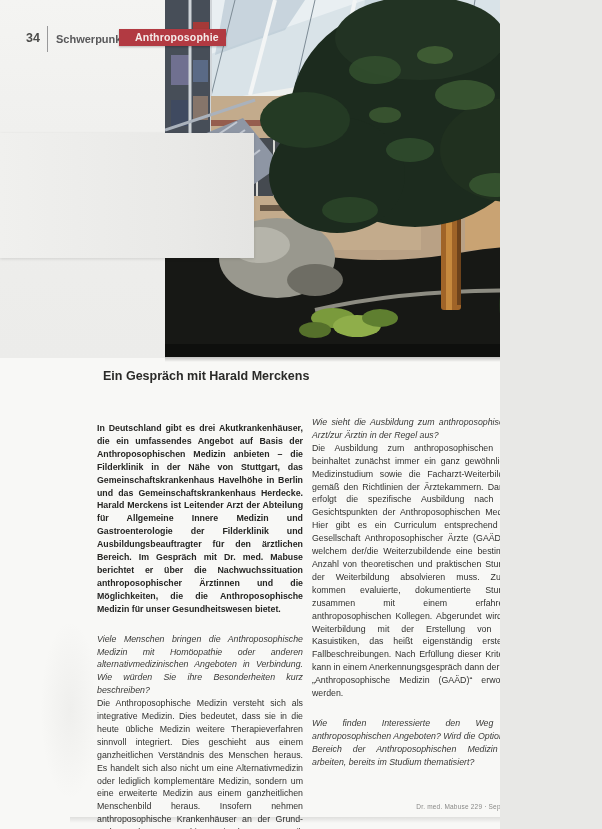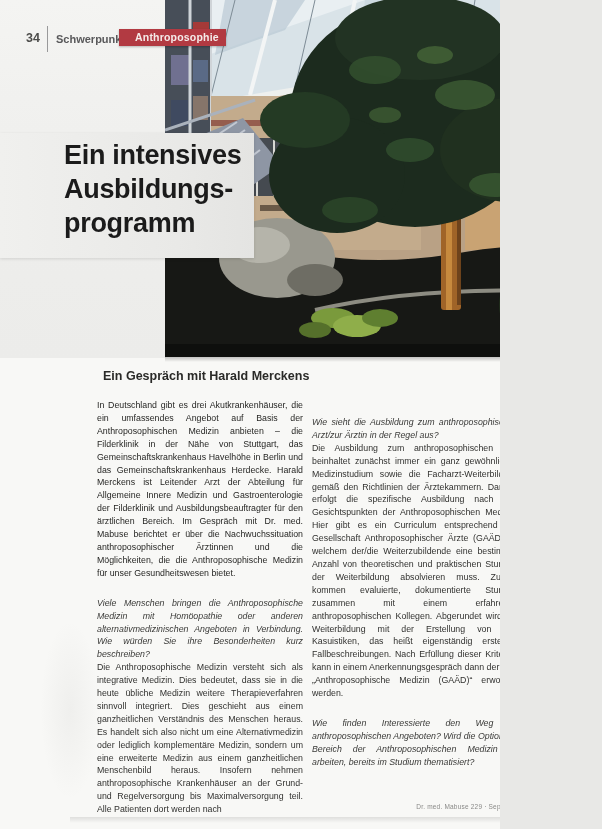--- a/index.html
+++ b/index.html
@@ -25,21 +25,21 @@
   .hdr-label{position:absolute;left:56px;top:33px;font-size:11px;font-weight:bold;color:#58585a;}
   .hdr-badge{position:absolute;left:119px;top:29px;padding:2px 7px 3px 16px;
     background:#b23a42;color:#f5ecea;font-size:10.5px;font-weight:bold;letter-spacing:0.2px;
     box-shadow:0 1px 2px rgba(0,0,0,0.25);}
   .subtitle{position:absolute;left:103px;top:369px;font-size:12.5px;font-weight:bold;color:#2a2a28;}
   .col{position:absolute;top:399px;width:206px;
     font-size:8.8px;line-height:12.9px;color:#31312f;text-align:justify;}
   .col-left{left:97px;}
   .col-right{left:312px;}
   .para{margin:0;}
-  .lead{font-weight:normal;color:#262624;}
+  .lead{font-weight:bold;color:#262624;margin-top:23px;}
   .q{font-style:italic;margin-top:17px;color:#3a3a38;}
   .footer-credit{position:absolute;left:312px;top:803px;width:258px;text-align:right;
     font-size:6.5px;color:#8a8a88;letter-spacing:0.2px;}
   .scan-edge-right{position:absolute;left:585px;top:348px;width:10px;height:470px;
     background:linear-gradient(90deg,rgba(0,0,0,0) 0%,rgba(60,56,52,0.35) 60%,rgba(35,32,30,0.6) 100%);}
   .scan-shadow-bottom{position:absolute;left:70px;top:817px;width:522px;height:6px;
     background:linear-gradient(180deg,rgba(0,0,0,0.10),rgba(0,0,0,0));}
   .scan-streak{position:absolute;left:541px;top:380px;width:3px;height:410px;background:rgba(0,0,0,0.035);}
   .scan-blotch{position:absolute;left:40px;top:620px;width:60px;height:180px;
     background:radial-gradient(ellipse at center,rgba(120,120,118,0.07),rgba(120,120,118,0) 70%);}
@@ -170,25 +170,20 @@
     </svg>
   </div>
   <div class="photo-bottom-shadow"></div>
 
   <div class="hdr-pagenum">34</div>
   <div class="hdr-rule"></div>
   <div class="hdr-label">Schwerpunkt:</div>
   <div class="hdr-badge">Anthroposophie</div>
 
   <div class="title-panel"></div>
-  <div class="title">
-    <div>Ein intensives</div>
-    <div>Ausbildungs-</div>
-    <div>programm</div>
-  </div>
 
   <div class="subtitle">Ein Gespräch mit Harald Merckens</div>
 
   <div class="col col-left">
     <p class="para lead">In Deutschland gibt es drei Akutkrankenhäuser, die ein umfassendes Angebot auf Basis der Anthroposophischen Medizin anbieten – die Filderklinik in der Nähe von Stuttgart, das Gemeinschaftskrankenhaus Havelhöhe in Berlin und das Gemeinschaftskrankenhaus Herdecke. Harald Merckens ist Leitender Arzt der Abteilung für Allgemeine Innere Medizin und Gastroenterologie der Filderklinik und Ausbildungsbeauftragter für den ärztlichen Bereich. Im Gespräch mit Dr. med. Mabuse berichtet er über die Nachwuchssituation anthroposophischer Ärztinnen und die Möglichkeiten, die die Anthroposophische Medizin für unser Gesundheitswesen bietet.</p>
     <p class="para q">Viele Menschen bringen die Anthroposophische Medizin mit Homöopathie oder anderen alternativmedizinischen Angeboten in Verbindung. Wie würden Sie ihre Besonderheiten kurz beschreiben?</p>
     <p class="para">Die Anthroposophische Medizin versteht sich als integrative Medizin. Dies bedeutet, dass sie in die heute übliche Medizin weitere Therapieverfahren sinnvoll integriert. Dies geschieht aus einem ganzheitlichen Verständnis des Menschen heraus. Es handelt sich also nicht um eine Alternativmedizin oder lediglich komplementäre Medizin, sondern um eine erweiterte Medizin aus einem ganzheitlichen Menschenbild heraus. Insofern nehmen anthroposophische Krankenhäuser an der Grund- und Regelversorgung bis Maximalversorgung teil. Alle Patienten dort werden nach</p>
   </div>
 
   <div class="col col-right">

